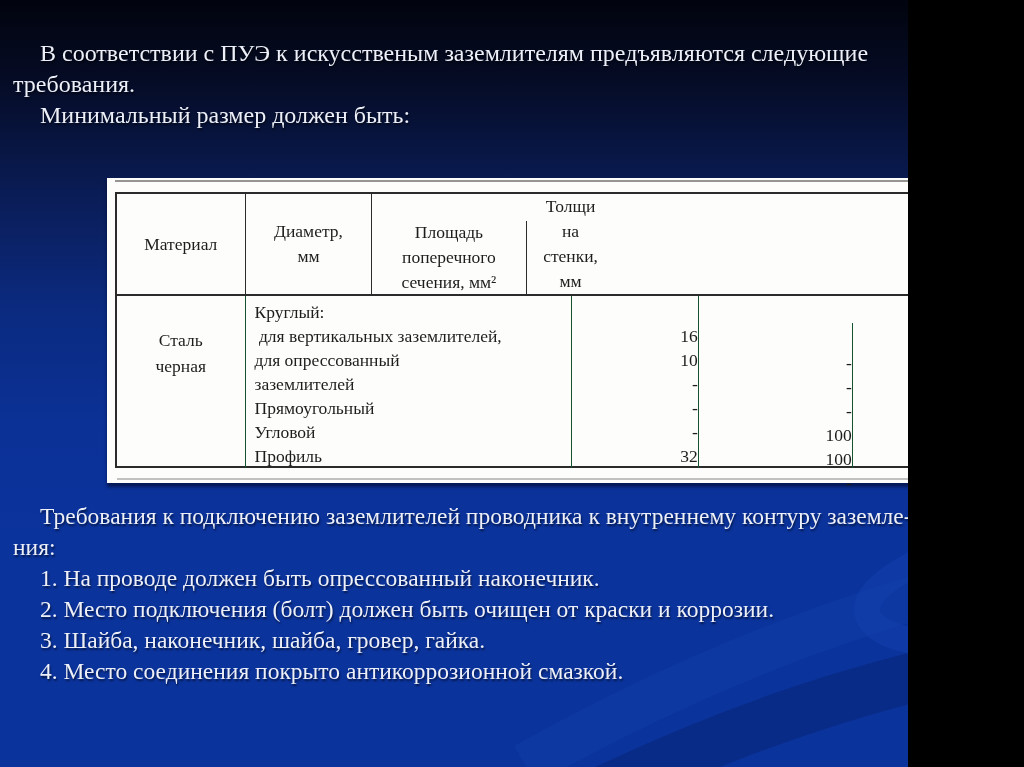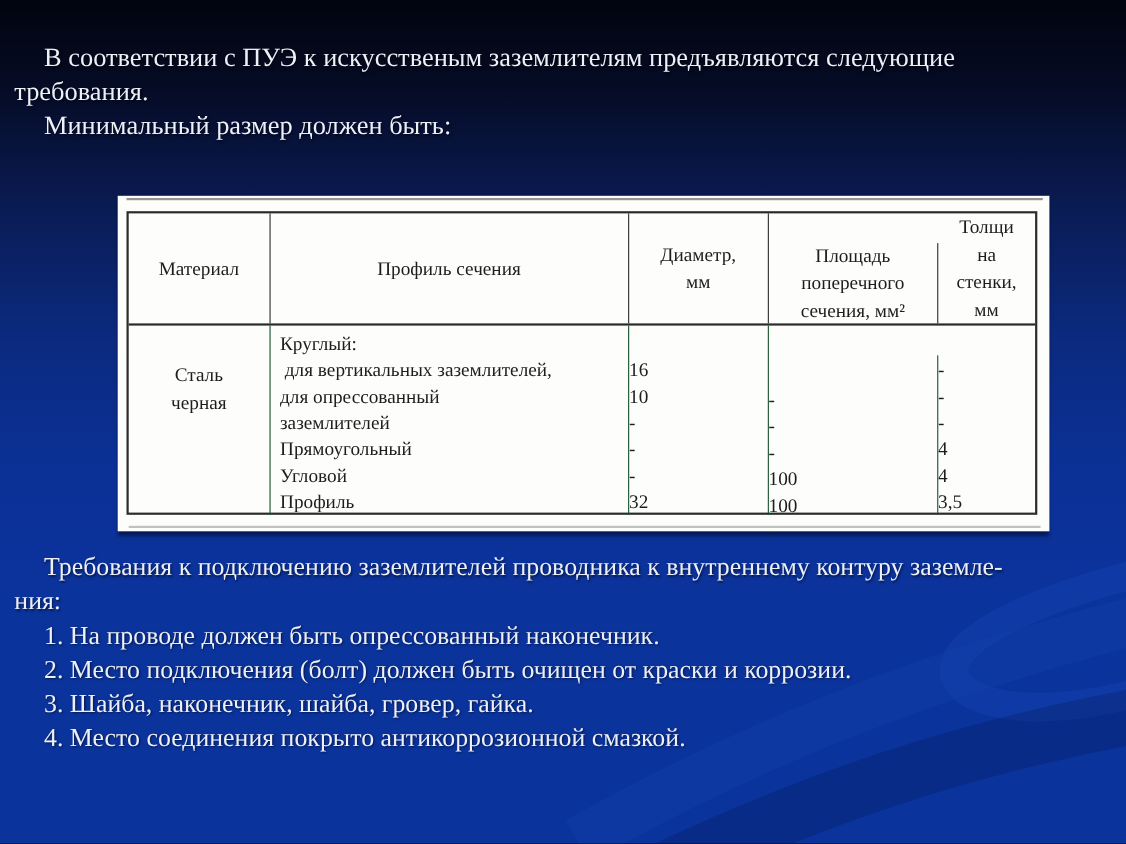--- a/index.html
+++ b/index.html
@@ -1,18 +1,18 @@
 <!DOCTYPE html>
 <html><head>
 <meta charset="utf-8">
 <style>
   html,body{margin:0;padding:0;background:#000;}
   .slide{
     position:relative;
-    width:1024px;height:767px;
+    width:908px;height:767px;
     overflow:hidden;
     background:linear-gradient(180deg,
       #01040e 0%, #050b24 10%, #0a1c55 25%, #0b2a7f 40%,
       #0b3196 55%, #0b339c 70%, #0b339c 100%);
     font-family:"Liberation Serif","DejaVu Serif",serif;
   }
   .swirls{position:absolute;left:0;top:0;width:1024px;height:767px;pointer-events:none;}
   .slide-text{color:#edf0f8;text-shadow:1px 1.5px 2px rgba(0,0,0,.55);}
   .intro{position:absolute;left:13px;top:38px;width:995px;font-size:24px;line-height:31px;}
   .intro p{margin:0;white-space:pre-line;text-indent:27px;}
@@ -34,21 +34,21 @@
     text-align:center;white-space:pre-line;line-height:25px;
   }
   .th:last-child{border-right:none;}
   .c1{width:15.6%;} .c2{width:39.6%;} .c3{width:15.4%;} .c4{width:18.7%;margin-top:27px;} .c5{width:10.7%;}
   .tbody{display:flex;height:172px;}
   .bcol{box-sizing:border-box;border-right:1px solid #14532d;padding-top:4px;}
   .bcol:last-child{border-right:none;}
   .material-cell{padding-top:27px;text-align:center;white-space:pre-line;line-height:26px;}
   .line{height:24px;line-height:24px;white-space:pre;overflow:hidden;}
   .profile .line{padding-left:9px;}
-  .num{text-align:left;}
+  .num{text-align:right;}
   .reqs{position:absolute;left:13px;top:501px;width:1000px;font-size:23.5px;line-height:31px;}
   .reqs p{margin:0;}
   .req-intro{white-space:pre-line;text-indent:27px;}
   .req-item{padding-left:27px;}
 </style>
 </head>
 <body>
 
 <div class="slide">
 
@@ -62,21 +62,20 @@
     <p>В соответствии с ПУЭ к искусственым заземлителям предъявляются следующие
 требования.</p>
     <p>Минимальный размер должен быть:</p>
   </div>
 
   <div class="panel">
     <div class="scan-table">
 
       <div class="thead">
         <div class="th c1">Материал</div>
-        <div class="th c2">Профиль сечения</div>
         <div class="th c3">Диаметр,
 мм</div>
         <div class="th c4">Площадь
 поперечного
 сечения, мм²</div>
         <div class="th c5">Толщи
 на
 стенки,
 мм</div>
       </div>

